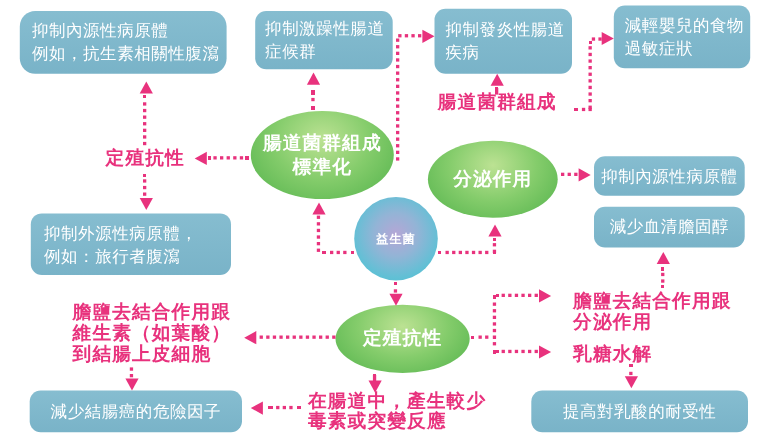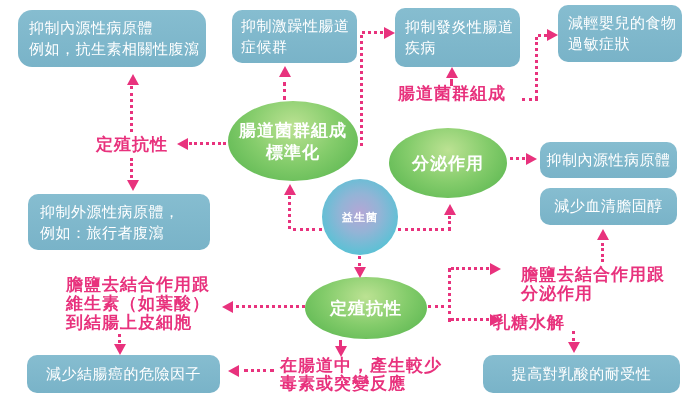--- a/index.html
+++ b/index.html
@@ -91,21 +91,21 @@
 
   <div class="circle" style="left:322px;top:179px;width:76px;height:76px;">益生菌</div>
 
   <div class="pink" style="left:96px;top:135px;">定殖抗性</div>
   <div class="pink" style="left:398px;top:84px;">腸道菌群組成</div>
   <div class="pink" style="left:66px;top:275px;">膽鹽去結合作用跟
 維生素（如葉酸）
 到結腸上皮細胞</div>
   <div class="pink" style="left:521px;top:265px;">膽鹽去結合作用跟
 分泌作用</div>
-  <div class="pink" style="left:493px;top:313px;">乳糖水解</div>
+  <div class="pink" style="left:521px;top:313px;">乳糖水解</div>
   <div class="pink" style="left:280px;top:356px;line-height:18px;">在腸道中，產生較少
 毒素或突變反應</div>
 
   <div class="vl" style="left:130px;top:86px;height:46px;"></div>
   <div class="ar a-up" style="left:127px;top:74px;"></div>
   <div class="vl" style="left:130px;top:158px;height:20px;"></div>
   <div class="ar a-down" style="left:127px;top:180px;"></div>
   <div class="hl" style="left:189px;top:142px;width:37px;"></div>
   <div class="ar a-left" style="left:177px;top:138px;"></div>
 

